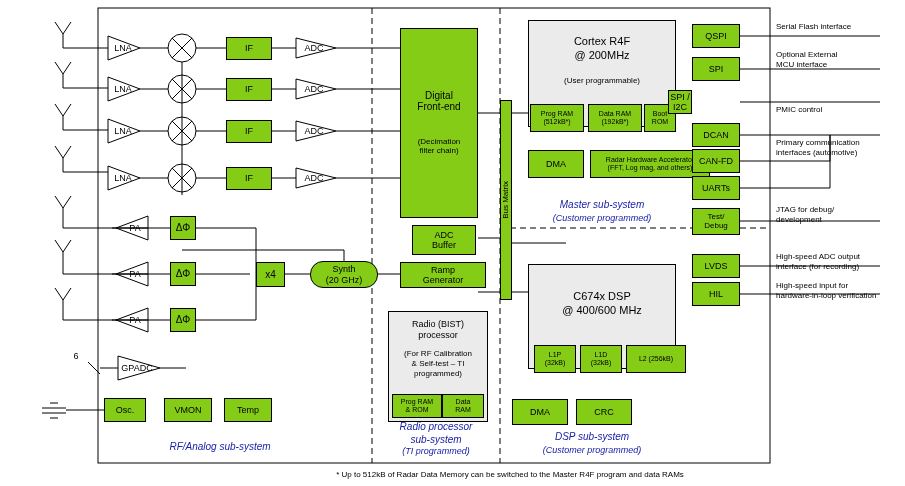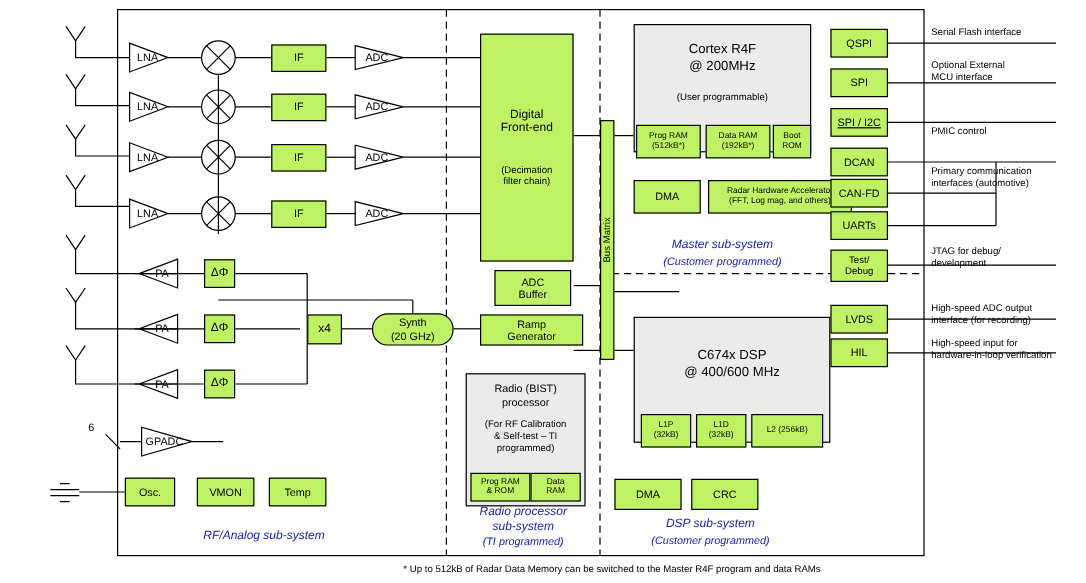--- a/index.html
+++ b/index.html
@@ -1,19 +1,19 @@
 <!DOCTYPE html>
 <html><head>
 <meta charset="utf-8">
 <style>
   html,body{margin:0;padding:0;background:#fff;}
   body{width:905px;height:486px;font-family:"Liberation Sans",sans-serif;color:#000;}
   #root{position:relative;width:905px;height:486px;overflow:hidden;}
   .abs{position:absolute;box-sizing:border-box;}
-  .box{border:1px solid #000;background:#bef264;display:flex;align-items:center;justify-content:center;text-align:center;line-height:1.12;}
+  .box{border:1px solid #000;background:#84cc16;display:flex;align-items:center;justify-content:center;text-align:center;line-height:1.12;}
   .lbl{display:flex;align-items:center;justify-content:center;text-align:center;line-height:1.15;}
   .blue{color:#1b22a8;}
   .ital{font-style:italic;}
   svg{position:absolute;left:0;top:0;pointer-events:none;}
   .f7{font-size:7px;}
   .f8{font-size:8px;}
   .f9{font-size:9px;}
   .f10{font-size:10px;}
   .f11{font-size:11px;}
 </style>
@@ -246,21 +246,21 @@
   </div>
   <div class="abs box f9" style="left:528px;top:150px;width:56px;height:28px;">DMA</div>
   <div class="abs box f7" style="left:590px;top:150px;width:120px;height:28px;">
     <div>
       <div>Radar Hardware Accelerator</div>
       <div>(FFT, Log mag, and others)</div>
     </div>
   </div>
   <div class="abs box f9" style="left:566px;top:232px;width:88px;height:22px;margin-top:36px;">Mailbox</div>
 
-  <div class="abs box" style="left:528px;top:264px;width:164px;height:105px;background:#ebebeb;display:block;">
+  <div class="abs box" style="left:528px;top:264px;width:148px;height:105px;background:#ebebeb;display:block;">
     <div class="f11" style="text-align:center;margin-top:24px;line-height:1.3;">
       <div>C674x DSP</div>
       <div>@ 400/600 MHz</div>
     </div>
   </div>
   <div class="abs box f7" style="left:534px;top:345px;width:42px;height:28px;">
     <div>
       <div>L1P</div>
       <div>(32kB)</div>
     </div>
@@ -271,21 +271,21 @@
       <div>(32kB)</div>
     </div>
   </div>
   <div class="abs box f7" style="left:626px;top:345px;width:60px;height:28px;">L2 (256kB)</div>
 
   <div class="abs box f9" style="left:512px;top:399px;width:56px;height:26px;">DMA</div>
   <div class="abs box f9" style="left:576px;top:399px;width:56px;height:26px;">CRC</div>
 
   <div class="abs box f9" style="left:692px;top:24px;width:48px;height:24px;">QSPI</div>
   <div class="abs box f9" style="left:692px;top:57px;width:48px;height:24px;">SPI</div>
-  <div class="abs box f9" style="left:692px;top:90px;width:48px;height:24px;text-decoration:underline;">SPI / I2C</div>
+  <div class="abs box f9" style="left:668px;top:90px;width:24px;height:24px;">SPI / I2C</div>
   <div class="abs box f9" style="left:692px;top:123px;width:48px;height:24px;">DCAN</div>
   <div class="abs box f9" style="left:692px;top:149px;width:48px;height:24px;">CAN-FD</div>
   <div class="abs box f9" style="left:692px;top:176px;width:48px;height:24px;">UARTs</div>
   <div class="abs box f8" style="left:692px;top:208px;width:48px;height:27px;white-space:pre-line;">Test/
 Debug</div>
   <div class="abs box f9" style="left:692px;top:254px;width:48px;height:24px;">LVDS</div>
   <div class="abs box f9" style="left:692px;top:282px;width:48px;height:24px;">HIL</div>
 
   <div class="abs f8" style="left:776px;top:22px;width:126px;line-height:1.25;">Serial Flash interface</div>
   <div class="abs f8" style="left:776px;top:50px;width:126px;line-height:1.25;white-space:pre-line;">Optional External

